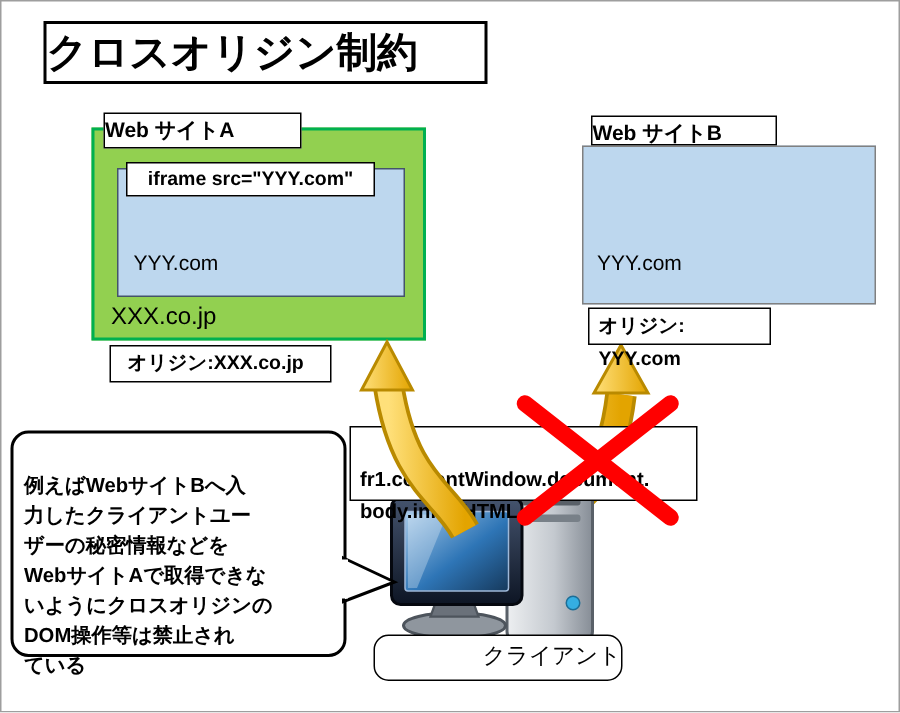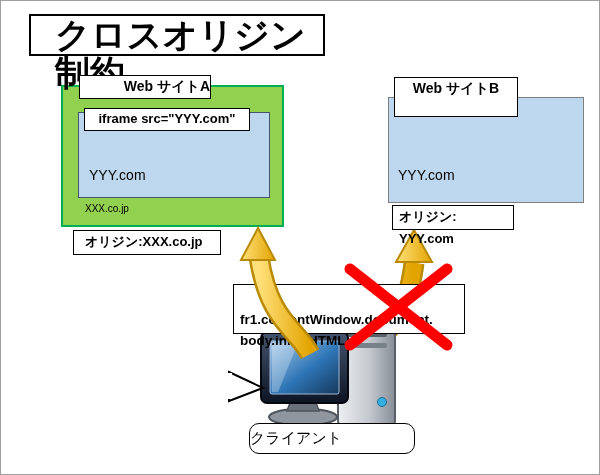--- a/index.html
+++ b/index.html
@@ -1,35 +1,35 @@
 <!DOCTYPE html>
 <html><head>
 <meta charset="utf-8">
 <style>
   html,body{margin:0;padding:0;background:#fff;font-family:"Liberation Sans",sans-serif;}
   .canvas{position:relative;width:600px;height:475px;background:#fff;border:1px solid #9e9e9e;box-sizing:border-box;overflow:hidden;}
   .abs{position:absolute;box-sizing:border-box;}
   .layer{left:0;top:0;width:600px;height:475px;}
   .whitebox{background:#fff;border:1.5px solid #000;}
   .titlebox{left:28px;top:13px;width:296px;height:42px;border:2.5px solid #000;background:#fff;
-            font-size:35px;font-weight:bold;line-height:38px;padding-left:24px;z-index:6;}
+            font-size:27px;font-weight:bold;line-height:38px;padding-left:0;z-index:6;}
   .sitebox-a{left:60px;top:84px;width:223px;height:142px;background:#92D050;border:2px solid #00B050;z-index:3;}
-  .label-a{left:78px;top:74px;width:132px;height:24px;font-size:14px;font-weight:bold;text-align:right;line-height:21px;z-index:6;}
+  .label-a{left:68px;top:74px;width:132px;height:24px;font-size:14px;font-weight:bold;text-align:left;line-height:21px;z-index:6;}
   .bluebox-a{left:77px;top:111px;width:192px;height:86px;background:#BDD7EE;border:1.5px solid #44546A;z-index:4;}
   .iframelabel{left:83px;top:107px;width:166px;height:23px;font-size:13px;font-weight:bold;text-align:center;line-height:20px;z-index:6;}
   .yyy-a{left:88px;top:166px;font-size:14px;z-index:6;}
-  .xxx-a{left:84px;top:202px;font-size:10px;z-index:6;}
+  .xxx-a{left:73px;top:202px;font-size:16px;z-index:6;}
   .origin-a{left:72px;top:229px;width:148px;height:25px;font-size:13px;font-weight:bold;line-height:22px;padding-left:11px;z-index:6;}
-  .label-b{left:393px;top:76px;width:124px;height:40px;font-size:14px;font-weight:bold;text-align:center;line-height:21px;z-index:6;}
+  .label-b{left:393px;top:76px;width:124px;height:20px;font-size:14px;font-weight:bold;line-height:21px;z-index:6;}
   .bluebox-b{left:387px;top:96px;width:196px;height:106px;background:#BDD7EE;border:1.5px solid #808080;z-index:3;}
   .yyy-b{left:397px;top:166px;font-size:14px;z-index:6;}
   .origin-b{left:391px;top:204px;width:122px;height:25px;font-size:13px;font-weight:bold;line-height:22px;padding-left:6px;z-index:6;}
   .codebox{left:232px;top:283px;width:232px;height:50px;z-index:3;padding:3px 6px;
            font-size:13.5px;font-weight:bold;line-height:21px;white-space:pre-line;}
-  .clientbox{left:248px;top:422px;width:166px;height:31px;border-radius:10px;text-align:left;
+  .clientbox{left:248px;top:422px;width:166px;height:31px;border-radius:10px;text-align:right;
              font-size:15px;line-height:28px;z-index:6;}
   .bubble{left:6px;top:286px;width:224px;height:151px;border:2px solid #000;border-radius:12px;background:#fff;
           z-index:6;padding:5px 7px;font-size:13.5px;font-weight:bold;line-height:20px;white-space:pre-line;}
   .bubble-tail{left:227px;top:368px;z-index:7;}
   .z1{z-index:1}.z2{z-index:2}.z4{z-index:4}.z5{z-index:5}
 </style>
 </head>
 <body>
 
 <div class="canvas">
@@ -124,18 +124,27 @@
   </div>
   <div class="abs yyy-b">YYY.com</div>
   <div class="abs whitebox origin-b">
     <span>オリジン: YYY.com</span>
   </div>
 
   <div class="abs whitebox clientbox">
     <span>クライアント</span>
   </div>
 
+  <div class="abs bubble">
+    <span>例えばWebサイトBへ入
+力したクライアントユー
+ザーの秘密情報などを
+WebサイトAで取得できな
+いようにクロスオリジンの
+DOM操作等は禁止され
+ている</span>
+  </div>
   <svg class="abs bubble-tail" width="38" height="36" viewBox="0 0 38 36">
     <polygon points="1,3 35,19 1,32" fill="#fff" stroke="#000" stroke-width="2"></polygon>
     <rect x="0" y="4" width="4" height="26" fill="#fff"></rect>
   </svg>
 
 </div>
 
 </body></html>

